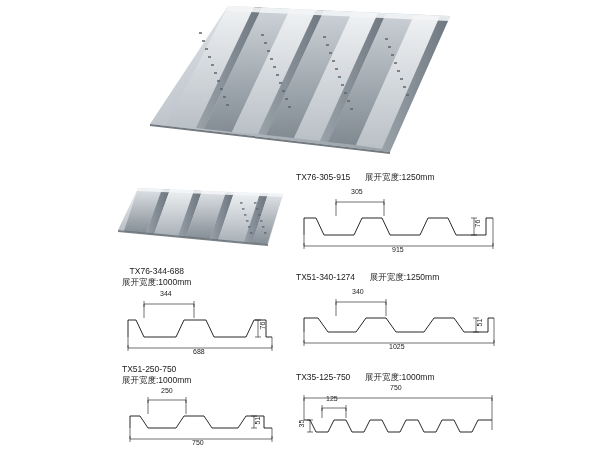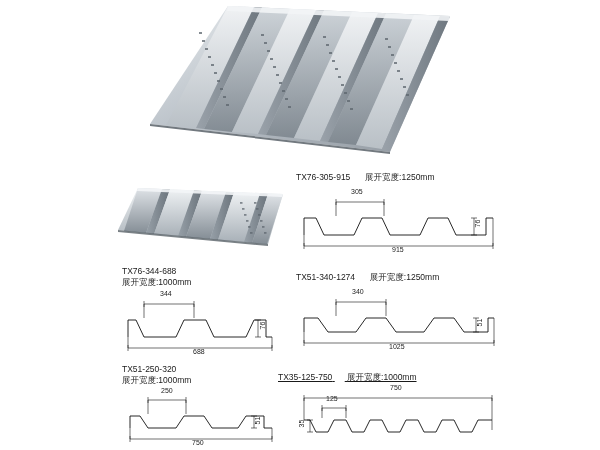--- a/index.html
+++ b/index.html
@@ -227,21 +227,21 @@
         <line x1="197" y1="53" x2="197" y2="59"></line>
         <line x1="8" y1="45" x2="8" y2="56"></line>
         <line x1="197" y1="28" x2="197" y2="56"></line>
       </g>
     </svg>
     <div class="abs dim" style="left:55px;top:-2px;">305</div>
     <div class="abs dim rot" style="left:178px;top:30px;">76</div>
     <div class="abs dim" style="left:96px;top:56px;">915</div>
   </div>
 
-  <div class="abs lbl" style="left:122px;top:266px;">
+  <div class="abs lbl" style="left:122px;top:266px;text-align:center;">
     <div><span class="code">TX76-344-688</span></div>
     <div><span>展开宽度:1000mm</span></div>
   </div>
   <div class="abs" style="left:122px;top:292px;">
     <svg viewBox="0 0 160 62" width="160" height="62">
       <g stroke="#111" stroke-width="0.6" fill="none">
         <line x1="22" y1="12" x2="72" y2="12"></line>
         <line x1="22" y1="9" x2="22" y2="15"></line>
         <line x1="72" y1="9" x2="72" y2="15"></line>
         <line x1="22" y1="12" x2="22" y2="26"></line>
@@ -297,21 +297,21 @@
         <line x1="8" y1="42" x2="8" y2="53"></line>
         <line x1="198" y1="28" x2="198" y2="53"></line>
       </g>
     </svg>
     <div class="abs dim" style="left:56px;top:-2px;">340</div>
     <div class="abs dim rot" style="left:180px;top:29px;">51</div>
     <div class="abs dim" style="left:93px;top:53px;">1025</div>
   </div>
 
   <div class="abs lbl" style="left:122px;top:364px;">
-    <div><span class="code">TX51-250-320</span></div>
+    <div><span class="code">TX51-250-750</span></div>
     <div><span>展开宽度:1000mm</span></div>
   </div>
   <div class="abs" style="left:122px;top:390px;">
     <svg viewBox="0 0 160 56" width="160" height="56">
       <g stroke="#111" stroke-width="0.6" fill="none">
         <line x1="26" y1="10" x2="64" y2="10"></line>
         <line x1="26" y1="7" x2="26" y2="13"></line>
         <line x1="64" y1="7" x2="64" y2="13"></line>
         <line x1="26" y1="10" x2="26" y2="24"></line>
         <line x1="64" y1="10" x2="64" y2="24"></line>
@@ -330,21 +330,21 @@
         <line x1="150" y1="46" x2="150" y2="52"></line>
         <line x1="8" y1="38" x2="8" y2="49"></line>
         <line x1="150" y1="38" x2="150" y2="49"></line>
       </g>
     </svg>
     <div class="abs dim" style="left:39px;top:-3px;">250</div>
     <div class="abs dim rot" style="left:132px;top:27px;">51</div>
     <div class="abs dim" style="left:70px;top:49px;">750</div>
   </div>
 
-  <div class="abs lbl" style="left:278px;top:372px;text-decoration:underline;">
+  <div class="abs lbl" style="left:296px;top:372px;">
     <span class="code">TX35-125-750</span>
     <span style="display:inline-block;width:10px"></span>
     <span>展开宽度:1000mm</span>
   </div>
   <div class="abs" style="left:296px;top:390px;">
     <svg viewBox="0 0 205 56" width="205" height="56">
 
       <g stroke="#111" stroke-width="0.6" fill="none">
         <line x1="26" y1="18" x2="50" y2="18"></line>
         <line x1="26" y1="15" x2="26" y2="21"></line>

